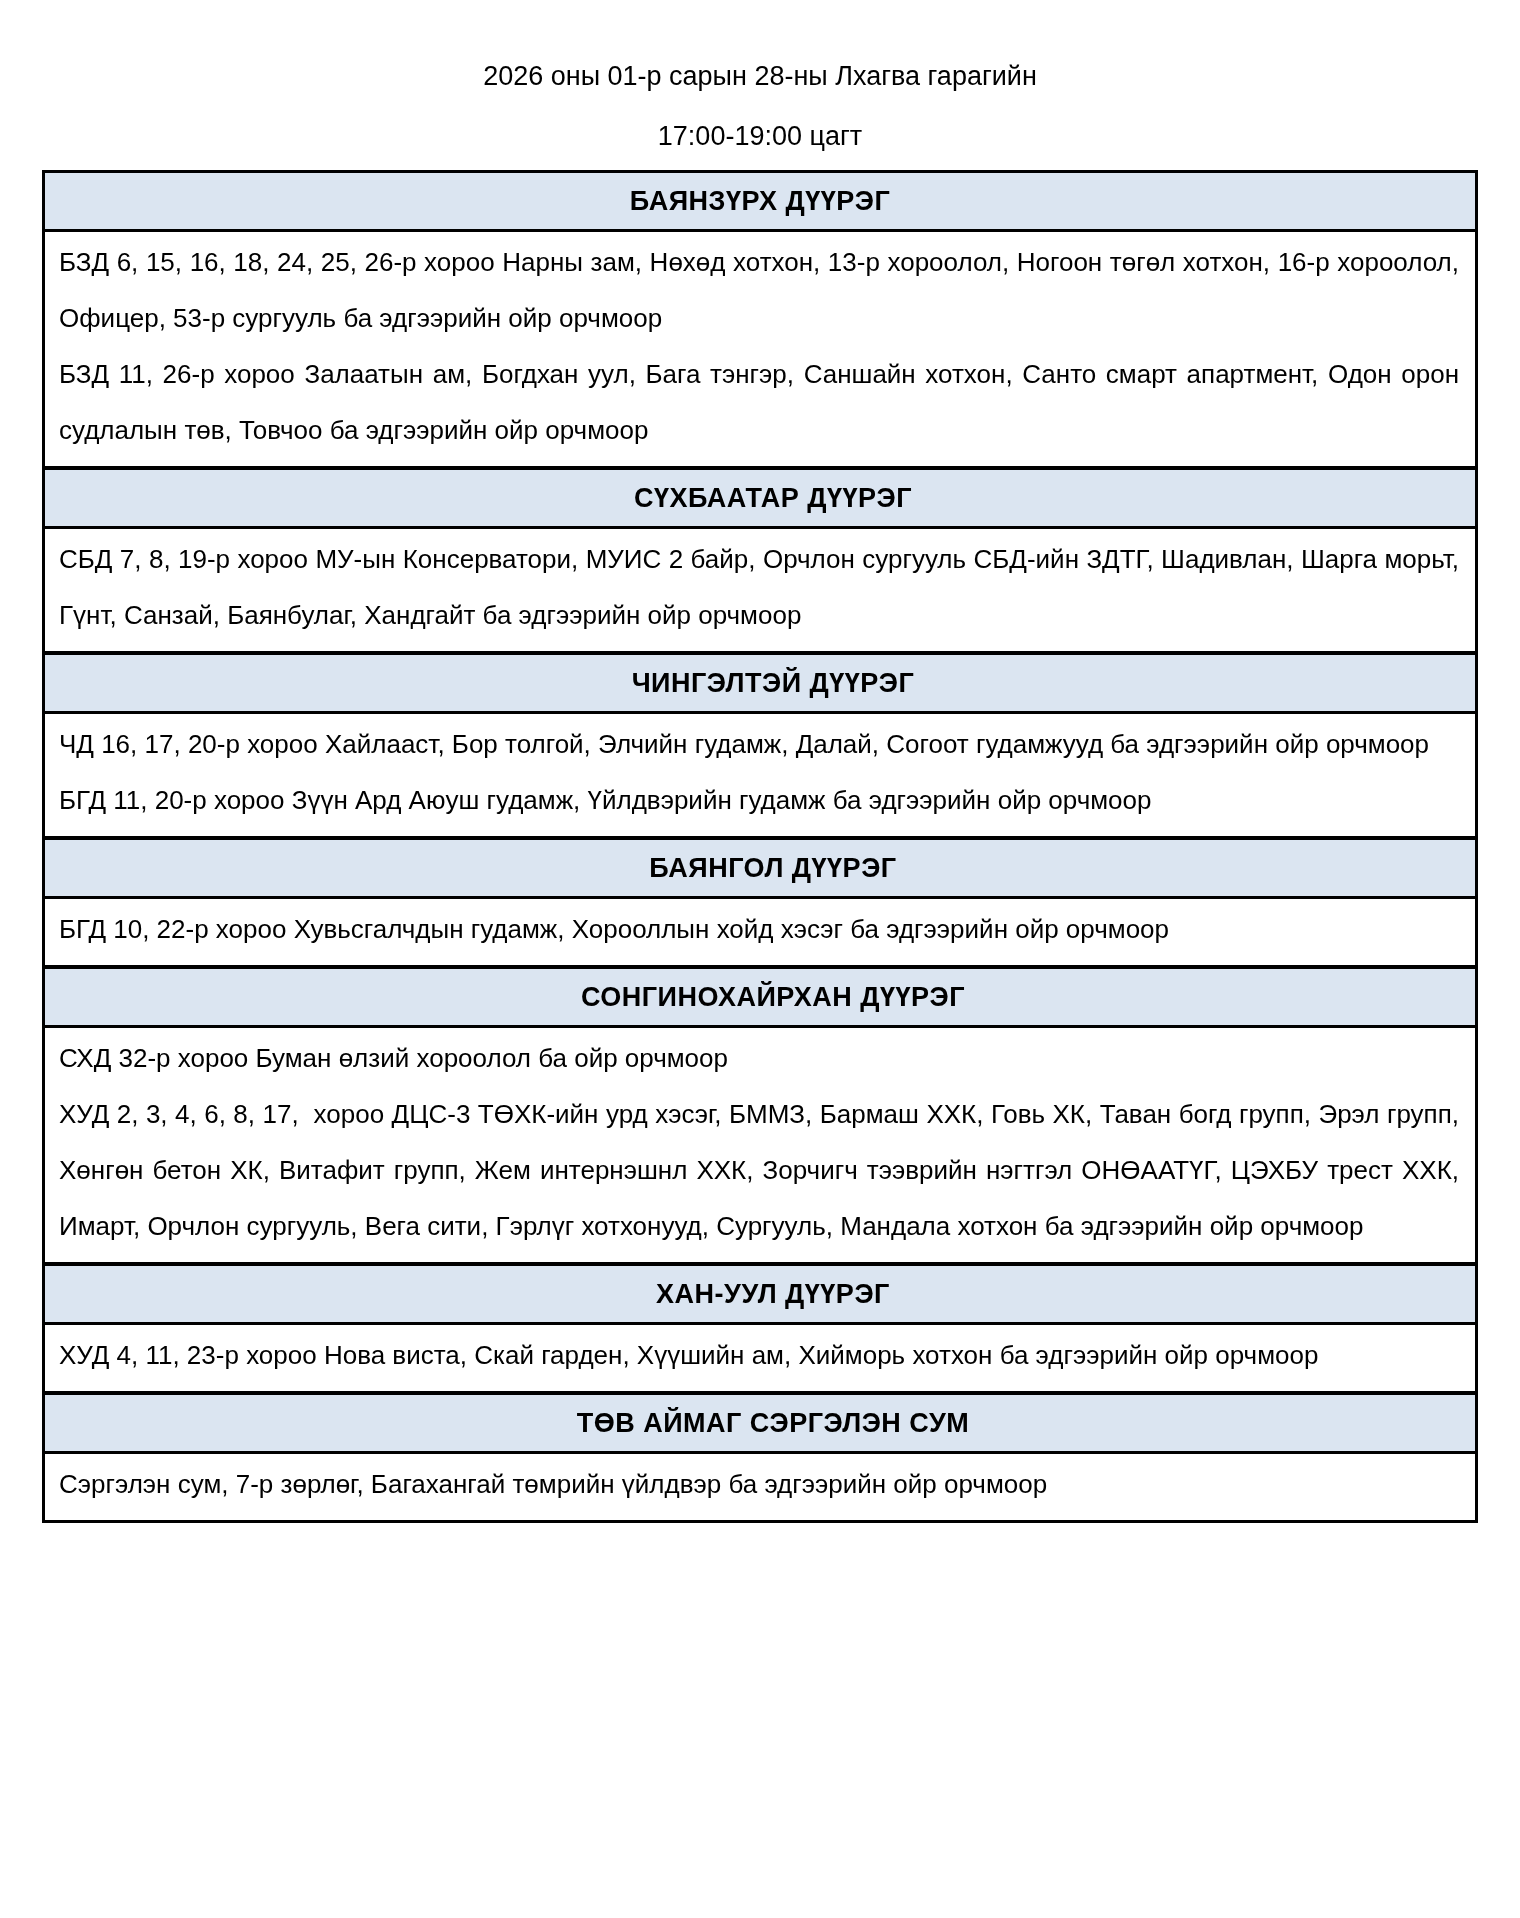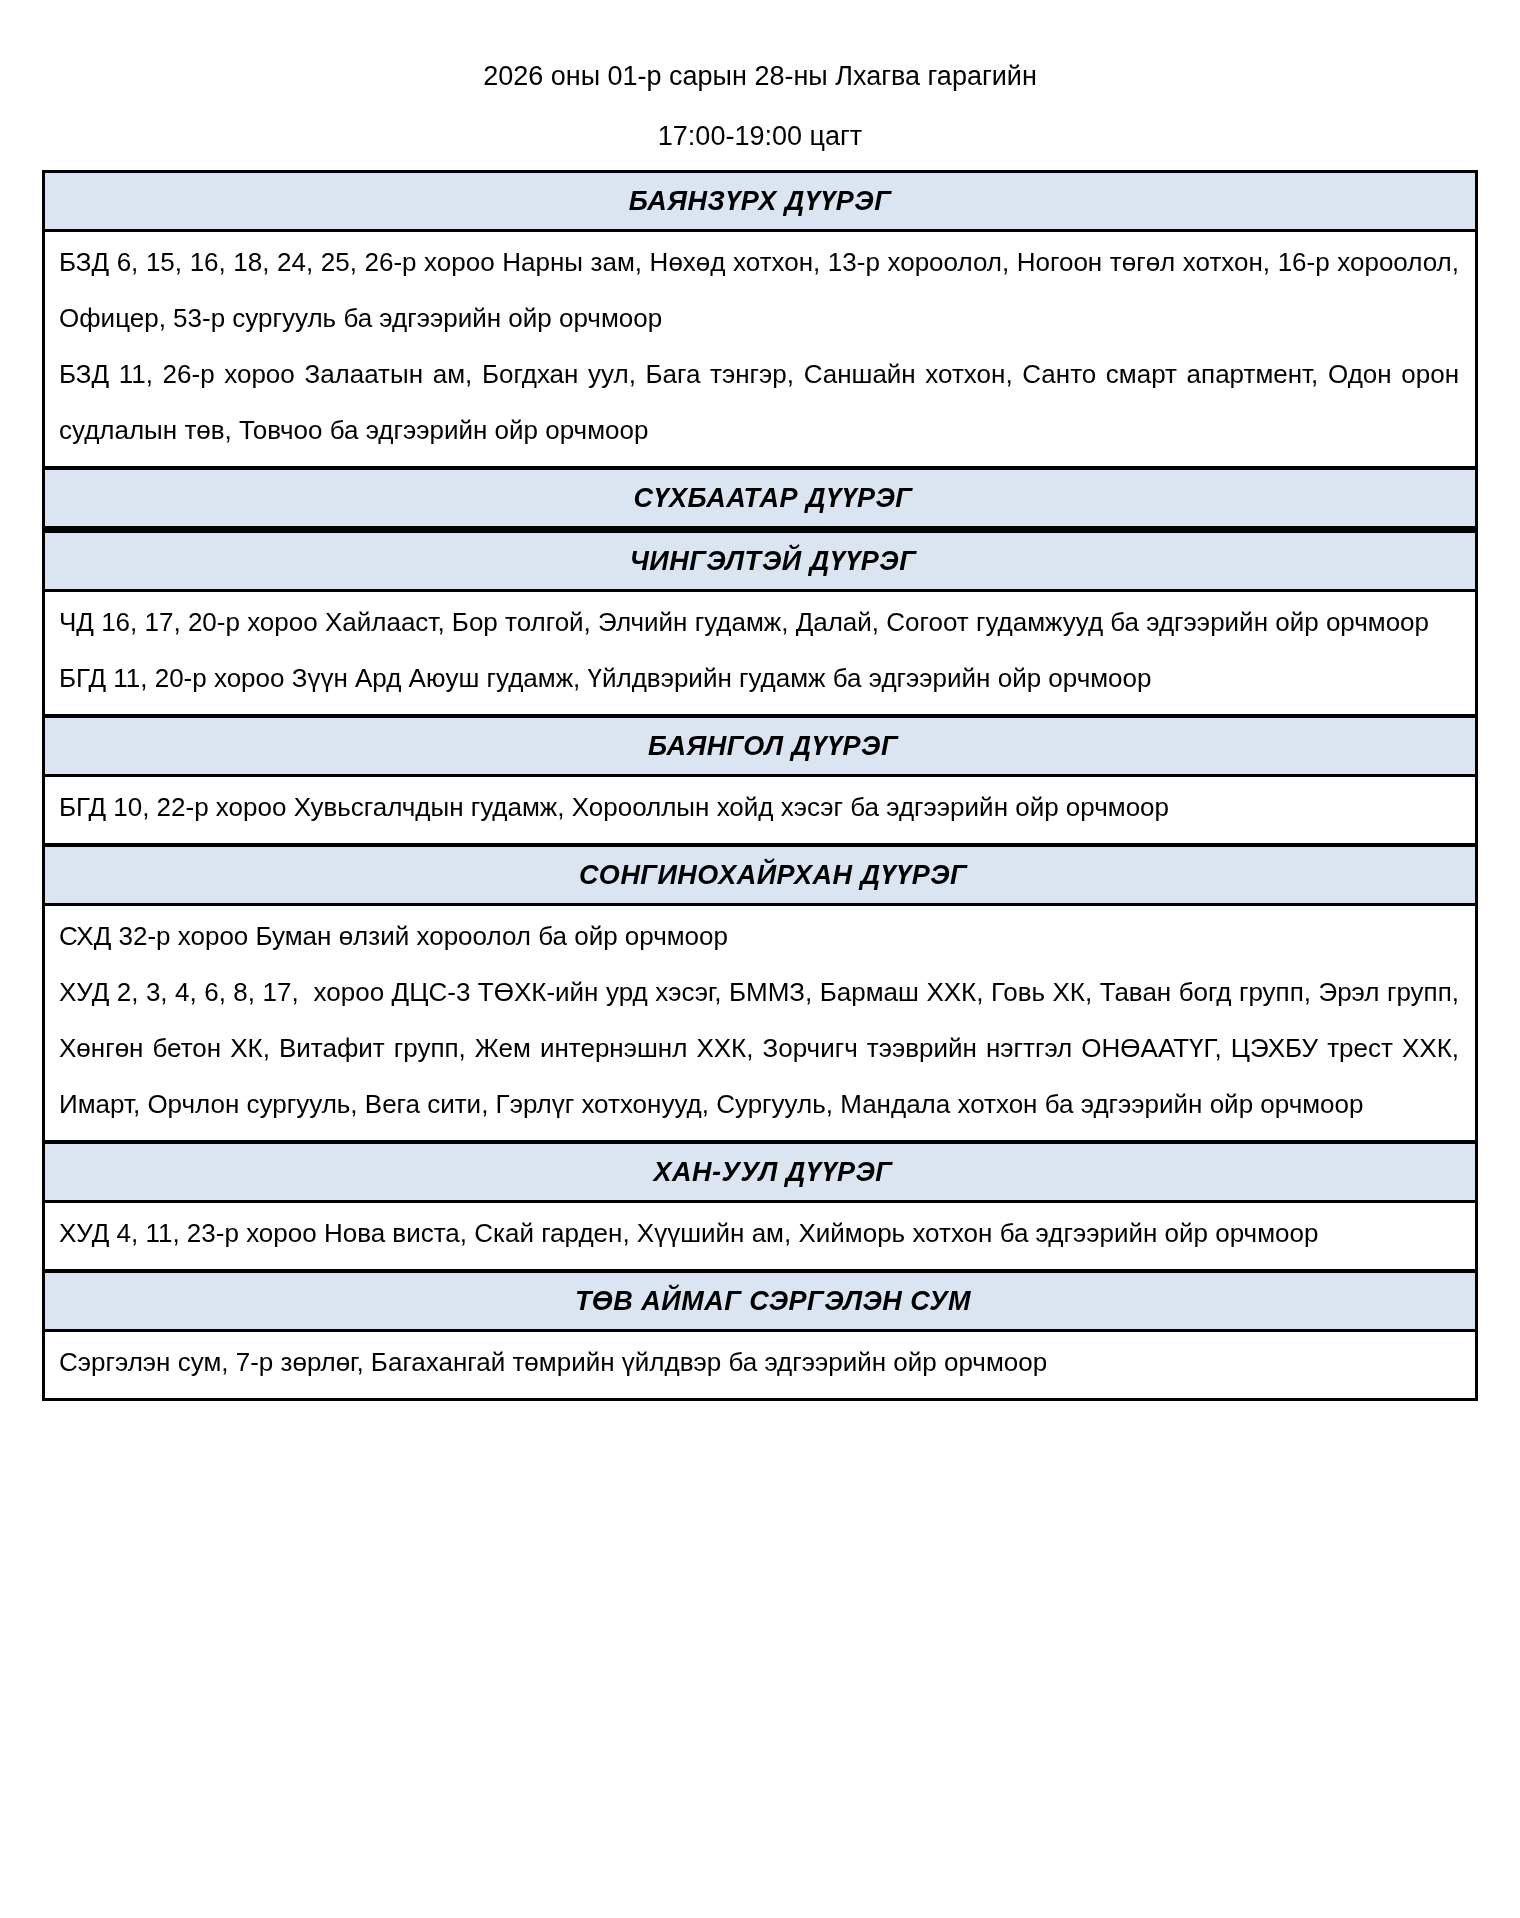--- a/index.html
+++ b/index.html
@@ -36,21 +36,20 @@
   }
   .sec-header {
     background: #dbe5f1;
     font-weight: bold;
     font-size: 27px;
     line-height: 28px;
     text-align: center;
     padding: 14px 10px;
     border-bottom: 3px solid #000000;
     letter-spacing: 0.5px;
-    font-style: italic;
   }
   .sec + .sec .sec-header {
     border-top: 4px solid #000000;
     padding-left: 36px;
   }
   .sec-body {
     padding: 2px 16px 8px 14px;
     background: #ffffff;
   }
   .sec-body p {
@@ -78,20 +77,23 @@
     <div class="sec">
       <div class="sec-header">БАЯНЗҮРХ ДҮҮРЭГ</div>
       <div class="sec-body">
         <p><span class="b">БЗД 6, 15, 16, 18, 24, 25, 26-р хороо</span> <span>Нарны зам, Нөхөд хотхон, 13-р хороолол, Ногоон төгөл хотхон, 16-р хороолол, Офицер, 53-р сургууль ба эдгээрийн ойр орчмоор</span></p>
         <p><span class="b">БЗД 11, 26-р хороо</span> <span>Залаатын ам, Богдхан уул, Бага тэнгэр, Саншайн хотхон, Санто смарт апартмент, Одон орон судлалын төв, Товчоо ба эдгээрийн ойр орчмоор</span></p>
       </div>
     </div>
 
     <div class="sec">
       <div class="sec-header">СҮХБААТАР ДҮҮРЭГ</div>
+      <div class="sec-body">
+        <p><span class="b">СБД 7, 8, 19-р хороо</span> <span>МУ-ын Консерватори, МУИС 2 байр, Орчлон сургууль СБД-ийн ЗДТГ, Шадивлан, Шарга морьт, Гүнт, Санзай, Баянбулаг, Хандгайт ба эдгээрийн ойр орчмоор</span></p>
+      </div>
     </div>
 
     <div class="sec">
       <div class="sec-header">ЧИНГЭЛТЭЙ ДҮҮРЭГ</div>
       <div class="sec-body">
         <p><span class="b">ЧД 16, 17, 20-р хороо</span> <span>Хайлааст, Бор толгой, Элчийн гудамж, Далай, Согоот гудамжууд ба эдгээрийн ойр орчмоор</span></p>
         <p><span class="b">БГД 11, 20-р хороо</span> <span>Зүүн Ард Аюуш гудамж, Үйлдвэрийн гудамж ба эдгээрийн ойр орчмоор</span></p>
       </div>
     </div>
 

